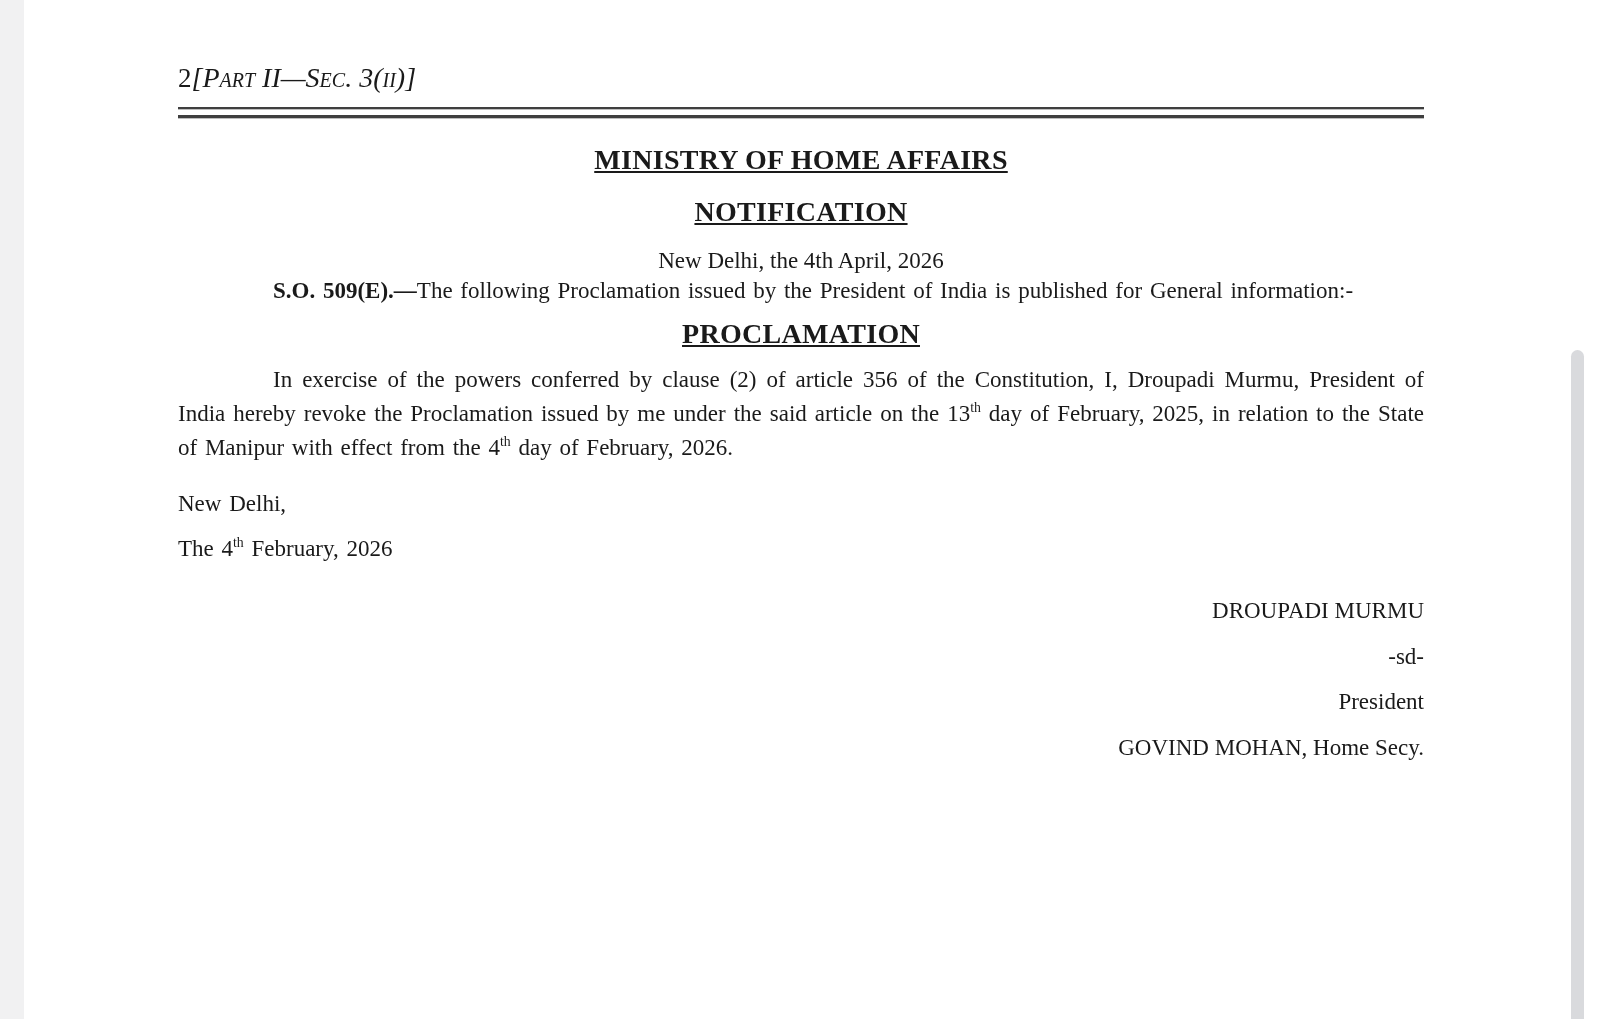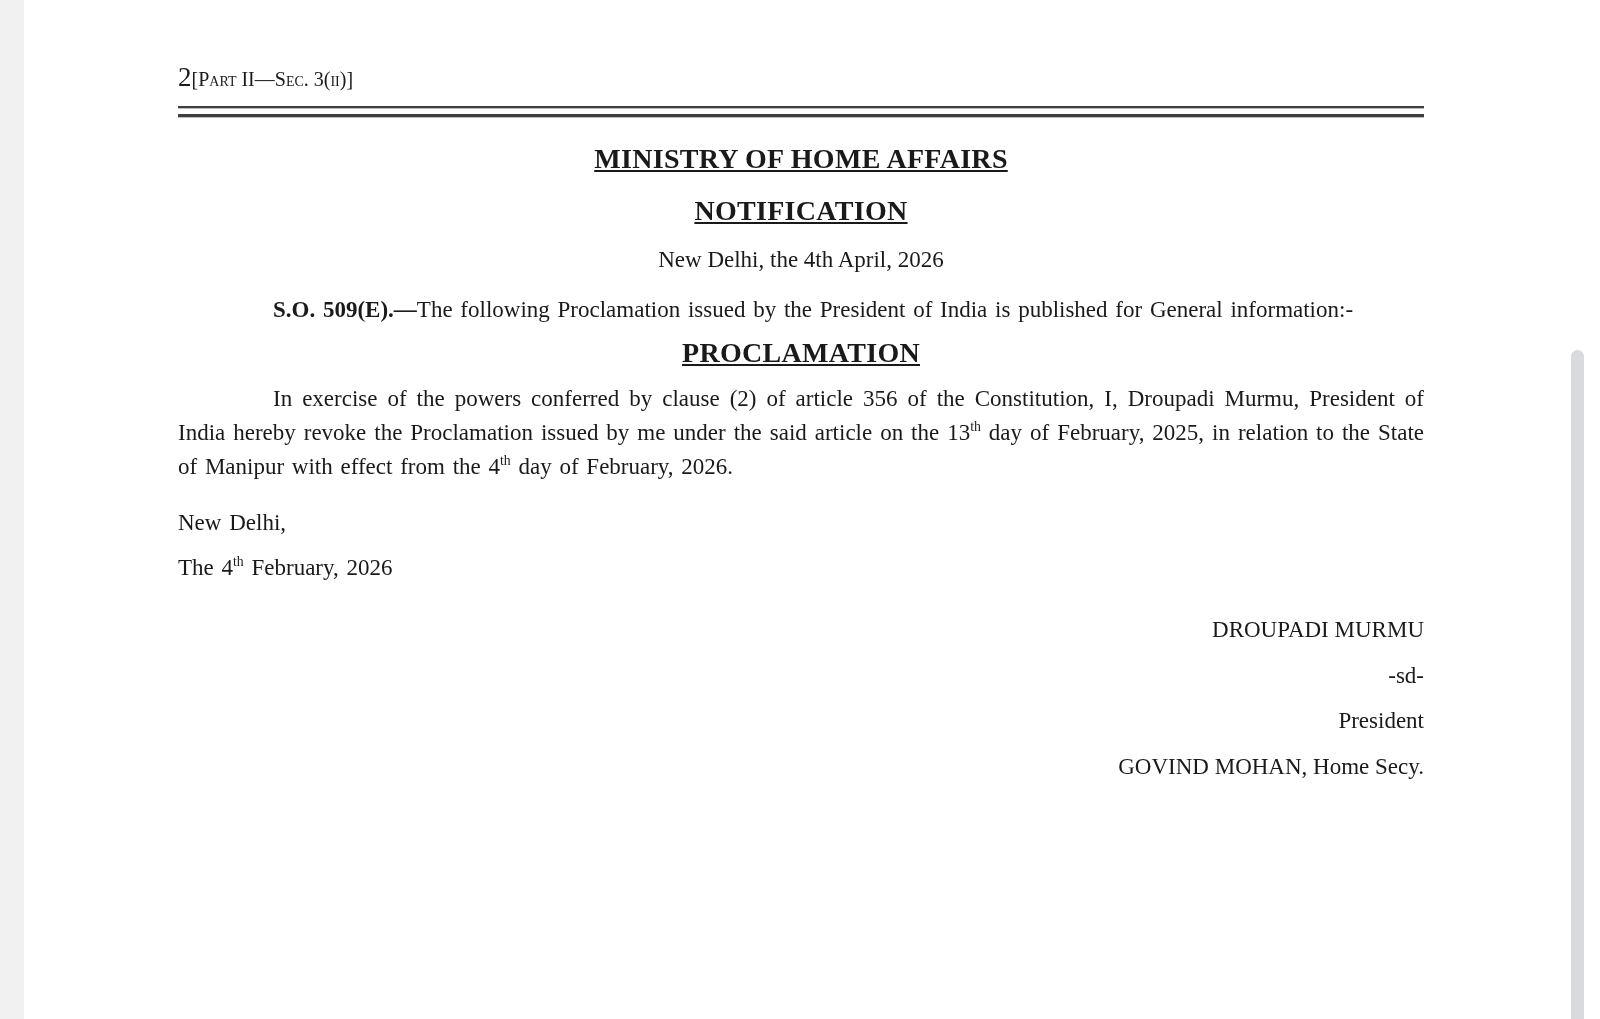--- a/index.html
+++ b/index.html
@@ -35,37 +35,37 @@
   .hdr {
     display: flex; align-items: baseline;
     width: 100%;
   }
   .hdr .pageno { font-size: 27px; flex: 0 0 auto; }
   .hdr .gztitle {
     flex: 1 1 auto; text-align: center;
     font-size: 25px; letter-spacing: 1px;
   }
   .hdr .part {
-    flex: 0 0 auto; font-size: 20px;
+    flex: 0 0 auto; font-size: 28px;
     font-variant: small-caps;
+    font-style: italic;
   }
   .rule { width: 100%; background: #3f3f3f; }
   .rule-thin  { height: 2px; margin-top: 13px; box-shadow: 0 1px 0 #bdbdbd; }
   .rule-thick { height: 3px; margin-top: 6px;  box-shadow: 0 1px 0 #bdbdbd; }
   
   .h-center {
     text-align: center; font-weight: bold;
     font-size: 28px; letter-spacing: 0.3px; text-decoration: underline;
   }
   .ministry      { margin-top: 26px; }
   .notification  { margin-top: 20px; }
   .dateline      { margin-top: 20px; text-align: center; font-size: 23px; font-weight: normal; }
   
   .para {
-    margin-top: 20px;
     font-size: 23px; line-height: 34px;
     text-align: justify; text-indent: 95px;
     word-spacing: 2px;
   }
   .para .lead { font-weight: bold; }
   .procl-heading { margin-top: 10px; }
   .procl-para    { margin-top: 13px; }
   sup {
     font-size: 60%;
     vertical-align: super; line-height: 0;

